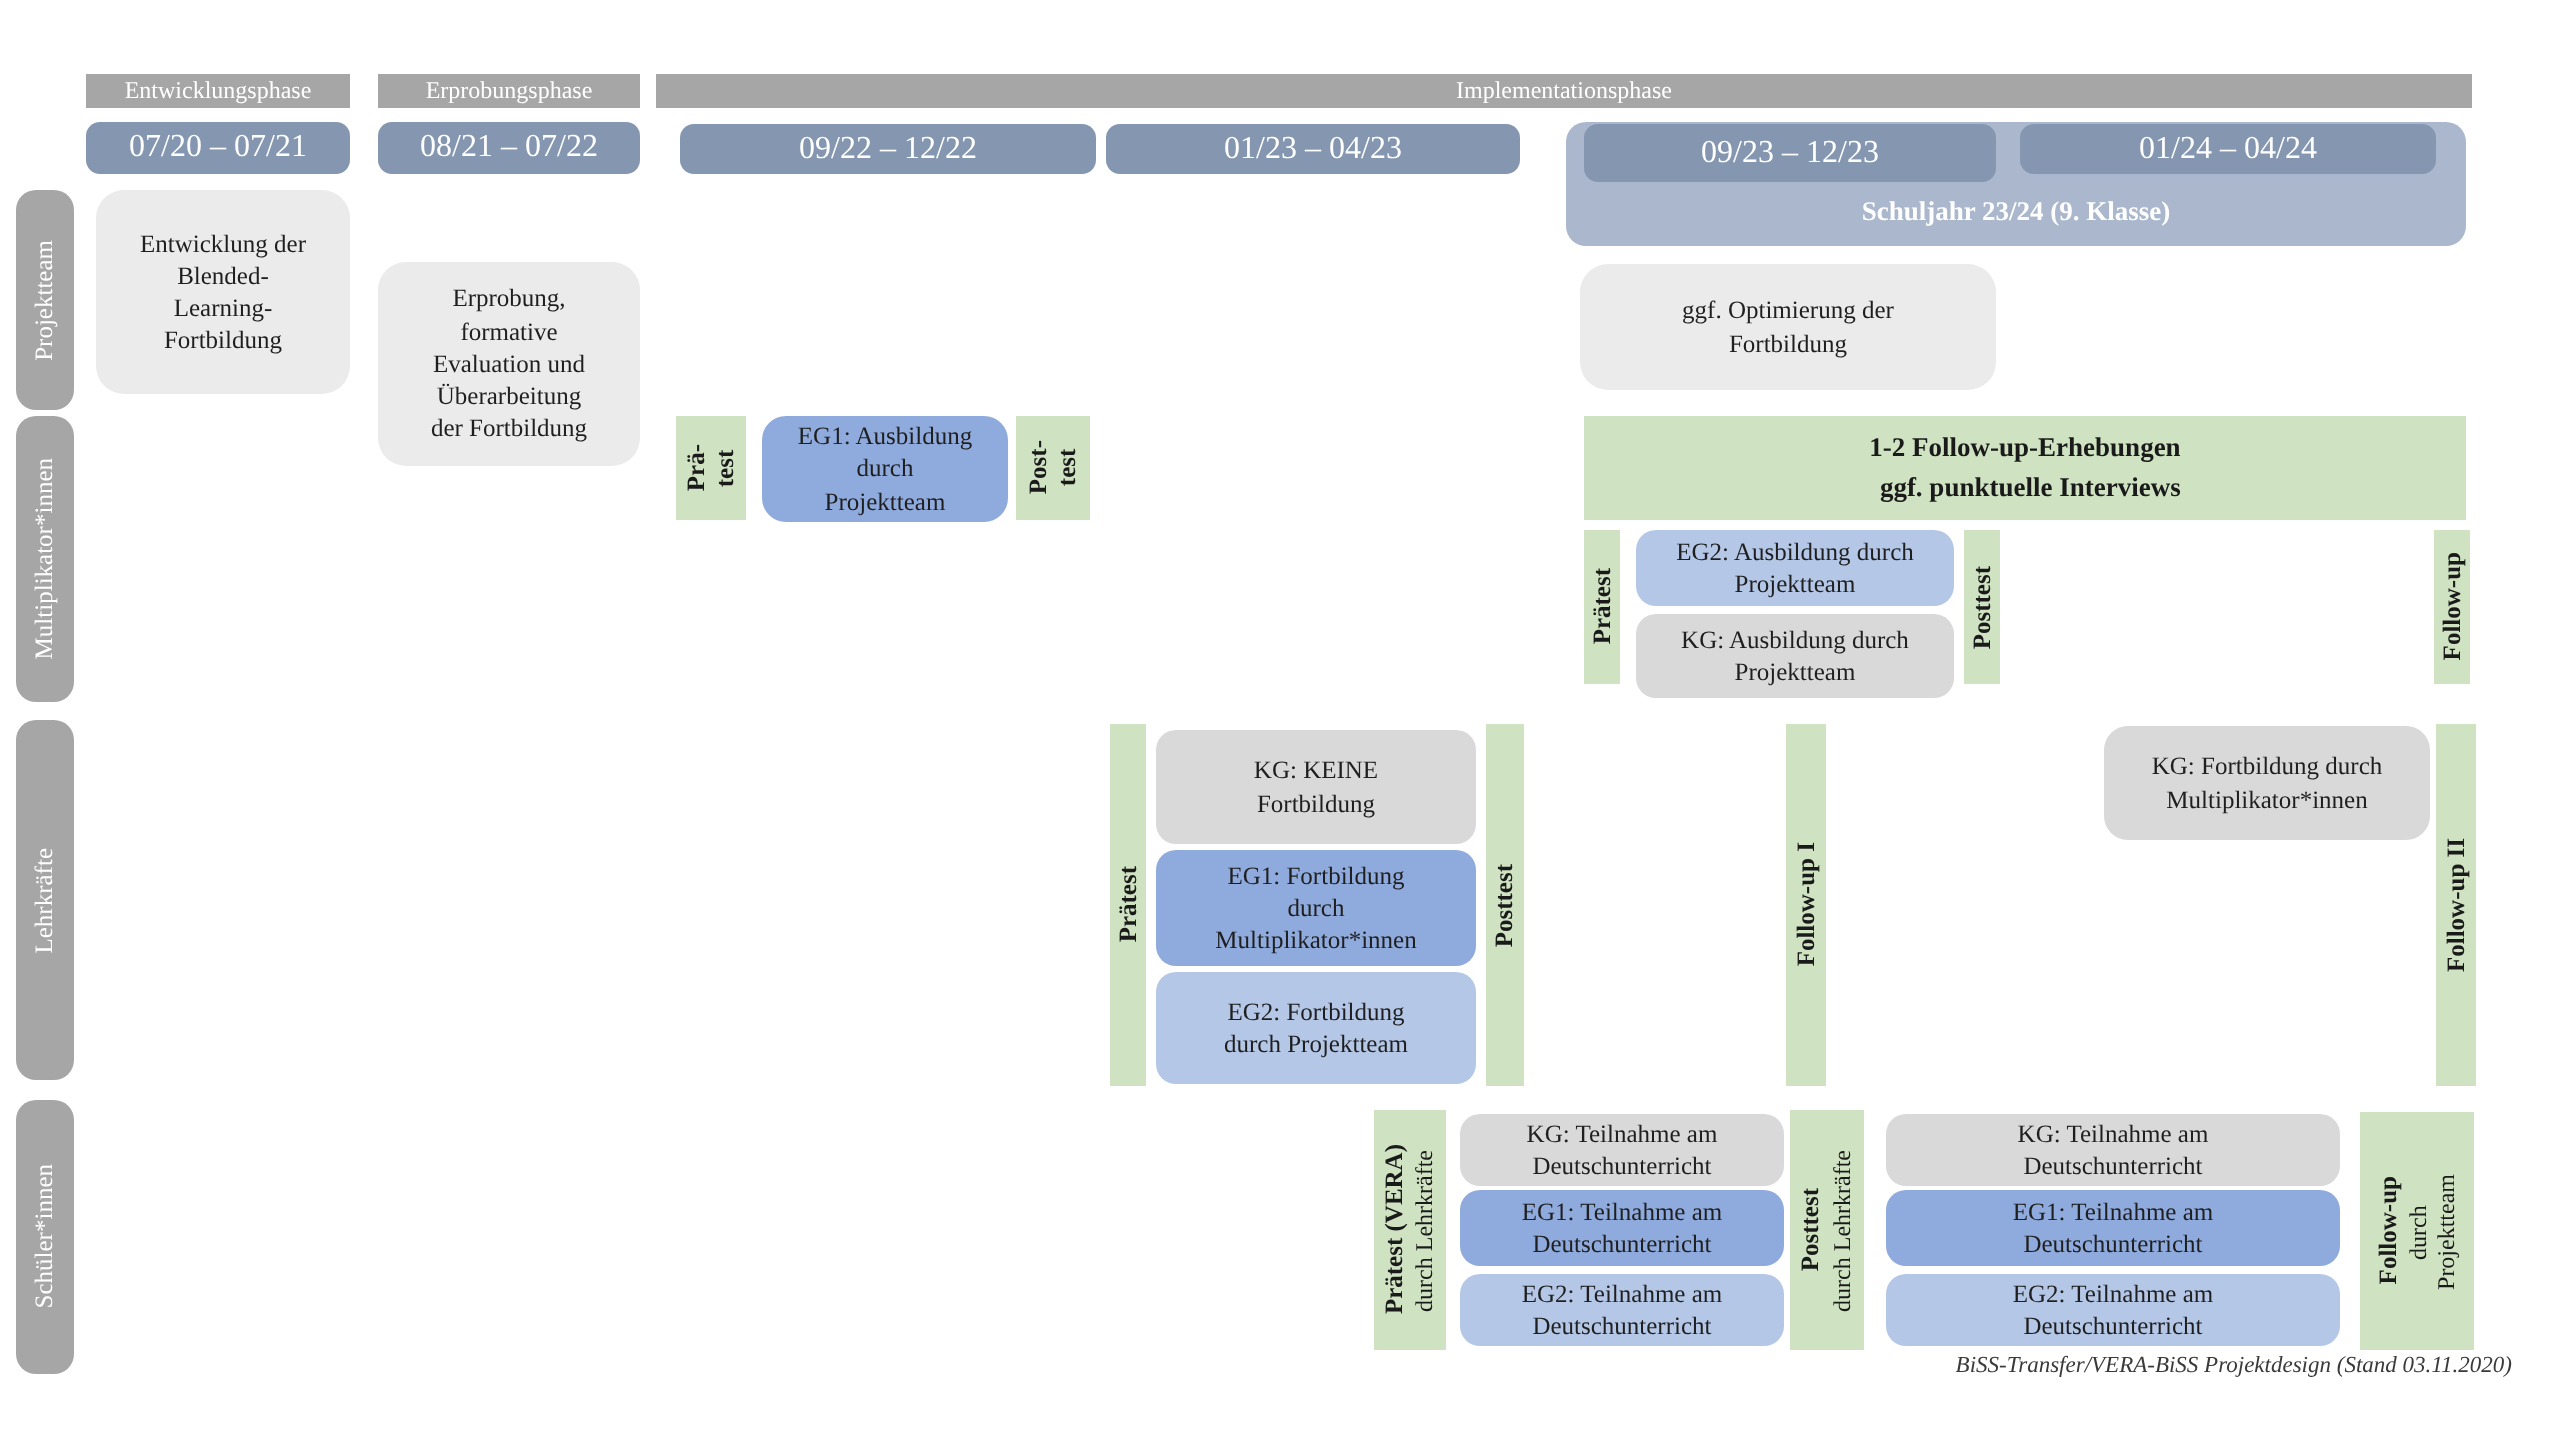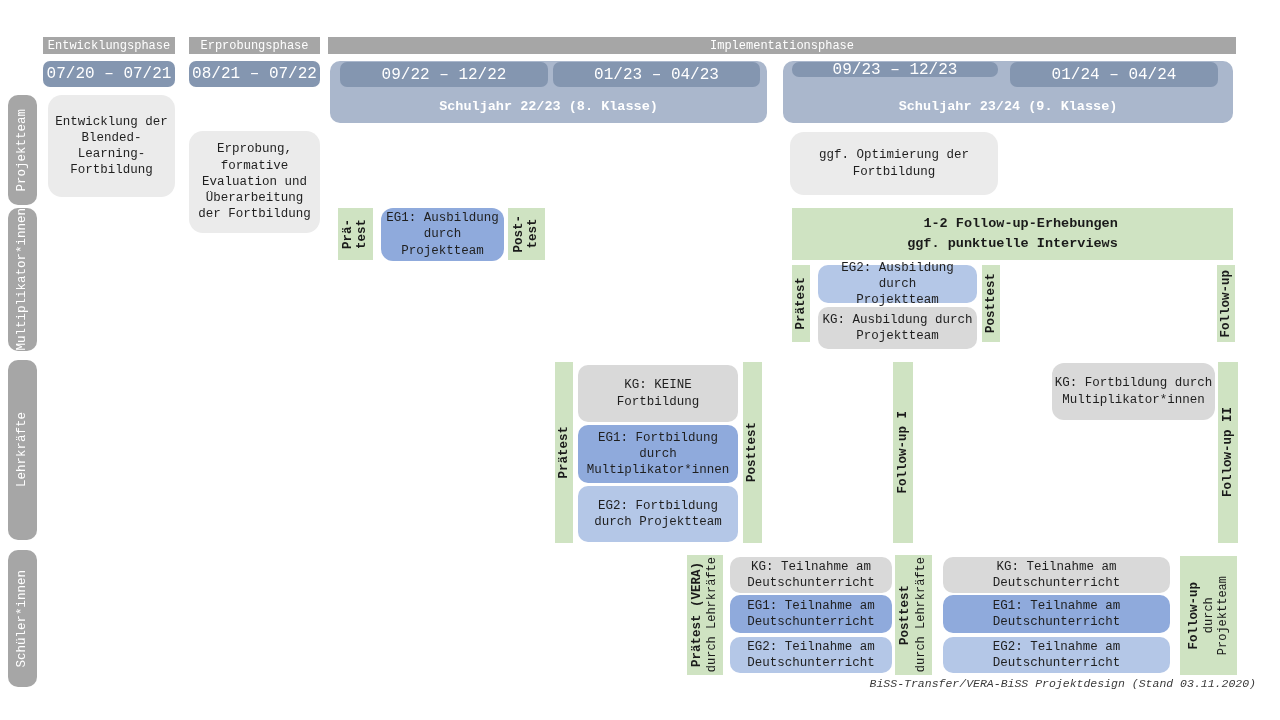--- a/index.html
+++ b/index.html
@@ -1,18 +1,18 @@
 <!DOCTYPE html>
 <html style="--phase-gray: #a6a6a6; --date-blue: #8496b0; --band-blue: #aab7cc; --eg1-blue: #8faadc; --eg2-blue: #b4c7e7; --kg-gray: #d9d9d9; --box-gray: #ebebeb; --green: #cfe3c2;"><head>
 <meta charset="utf-8">
 <style>
   html,body{margin:0;padding:0;background:#ffffff;}
   .canvas{
     position:relative;width:1280px;height:720px;overflow:hidden;
-    font-family:Liberation Mono, monospace;color:#1f1f1f;background:#ffffff;
+    font-family:Liberation Serif, serif;color:#1f1f1f;background:#ffffff;
   }
   .abs{position:absolute;box-sizing:border-box;}
   .flex{display:flex;align-items:center;justify-content:center;}
   .hdr{background:var(--phase-gray,#a6a6a6);color:#fff;font-size:12px;}
   .date{background:var(--date-blue,#8496b0);color:#fff;font-size:16px;border-radius:7px;z-index:2;}
   .band{background:var(--band-blue,#aab7cc);border-radius:10px;z-index:1;display:flex;align-items:flex-end;justify-content:center;}
   .band-label{color:#fff;font-weight:bold;font-size:13.5px;padding-bottom:9px;}
   .side{background:var(--phase-gray,#a6a6a6);border-radius:10px;color:#fff;font-size:12.5px;}
   .box{border-radius:10px;white-space:pre-line;text-align:center;font-size:12.5px;line-height:1.3;padding:2px;}
   .r14{border-radius:14px;}
@@ -29,32 +29,29 @@
 </style>
 </head>
 <body>
 
 <div class="canvas">
 
   <div class="abs flex hdr" style="left:43px;top:37px;width:132px;height:17px;">Entwicklungsphase</div>
   <div class="abs flex hdr" style="left:189px;top:37px;width:131px;height:17px;">Erprobungsphase</div>
   <div class="abs flex hdr" style="left:328px;top:37px;width:908px;height:17px;">Implementationsphase</div>
 
-  <div class="abs band" style="left:330px;top:61px;width:437px;height:62px;">
-    <span class="band-label">Schuljahr 22/23 (8. Klasse)</span>
-  </div>
   <div class="abs band" style="left:783px;top:61px;width:450px;height:62px;">
     <span class="band-label">Schuljahr 23/24 (9. Klasse)</span>
   </div>
 
   <div class="abs flex date" style="left:43px;top:61px;width:132px;height:26px;">07/20 – 07/21</div>
   <div class="abs flex date" style="left:189px;top:61px;width:131px;height:26px;">08/21 – 07/22</div>
   <div class="abs flex date" style="left:340px;top:62px;width:208px;height:25px;">09/22 – 12/22</div>
   <div class="abs flex date" style="left:553px;top:62px;width:207px;height:25px;">01/23 – 04/23</div>
-  <div class="abs flex date" style="left:792px;top:62px;width:206px;height:15px;">09/23 – 12/23</div>
+  <div class="abs flex date" style="left:792px;top:62px;width:206px;height:29px;">09/23 – 12/23</div>
   <div class="abs flex date" style="left:1010px;top:62px;width:208px;height:25px;">01/24 – 04/24</div>
 
   <div class="abs flex side" style="left:8px;top:95px;width:29px;height:110px;">
     <span class="vtext">Projektteam</span>
   </div>
   <div class="abs flex side" style="left:8px;top:208px;width:29px;height:143px;">
     <span class="vtext">Multiplikator*innen</span>
   </div>
   <div class="abs flex side" style="left:8px;top:360px;width:29px;height:180px;">
     <span class="vtext">Lehrkräfte</span>

